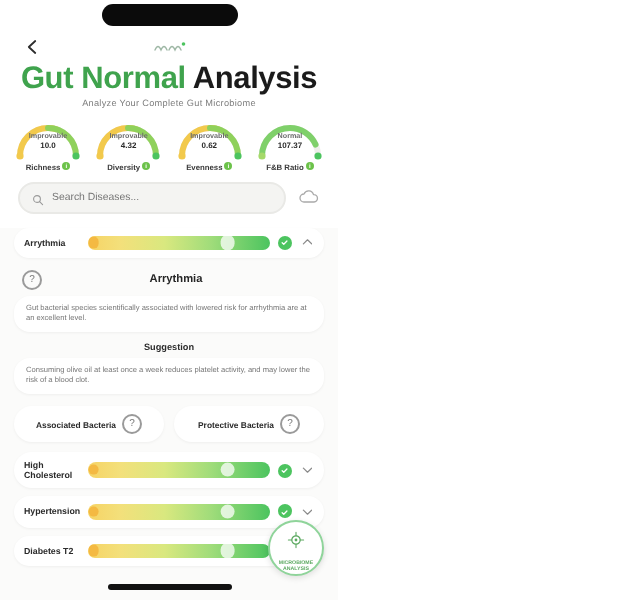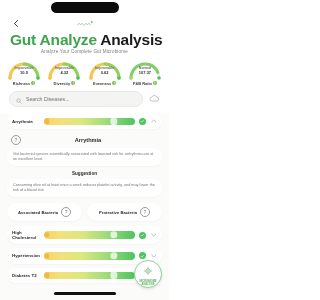--- a/index.html
+++ b/index.html
@@ -183,21 +183,21 @@
       </div>
       <div class="logo">
         <svg width="16" height="8" viewBox="0 0 32 14" aria-hidden="true">
           <path d="M1 9 Q4 2 7 9 Q10 2 13 9" fill="none" stroke="#9fb8a6" stroke-width="1.4" stroke-linecap="round"></path>
           <path d="M15 9 Q18 2 21 9 Q24 2 27 9" fill="none" stroke="#9fb8a6" stroke-width="1.4" stroke-linecap="round"></path>
           <circle cx="29.5" cy="3" r="1.8" fill="#4cc45f"></circle>
         </svg>
       </div>
     </div>
     <div class="title">
-      <span class="g">Gut Analyze</span>
+      <span class="g">Gut Normal</span>
       <span class="a">Analysis</span>
     </div>
     <div class="subtitle">Analyze Your Complete Gut Microbiome</div>
   </div>
 
   <div class="gauges">
 
     <div class="gauge">
       <div class="gauge-arc">
         <svg width="34" height="21" viewBox="0 0 34 21" aria-hidden="true">

